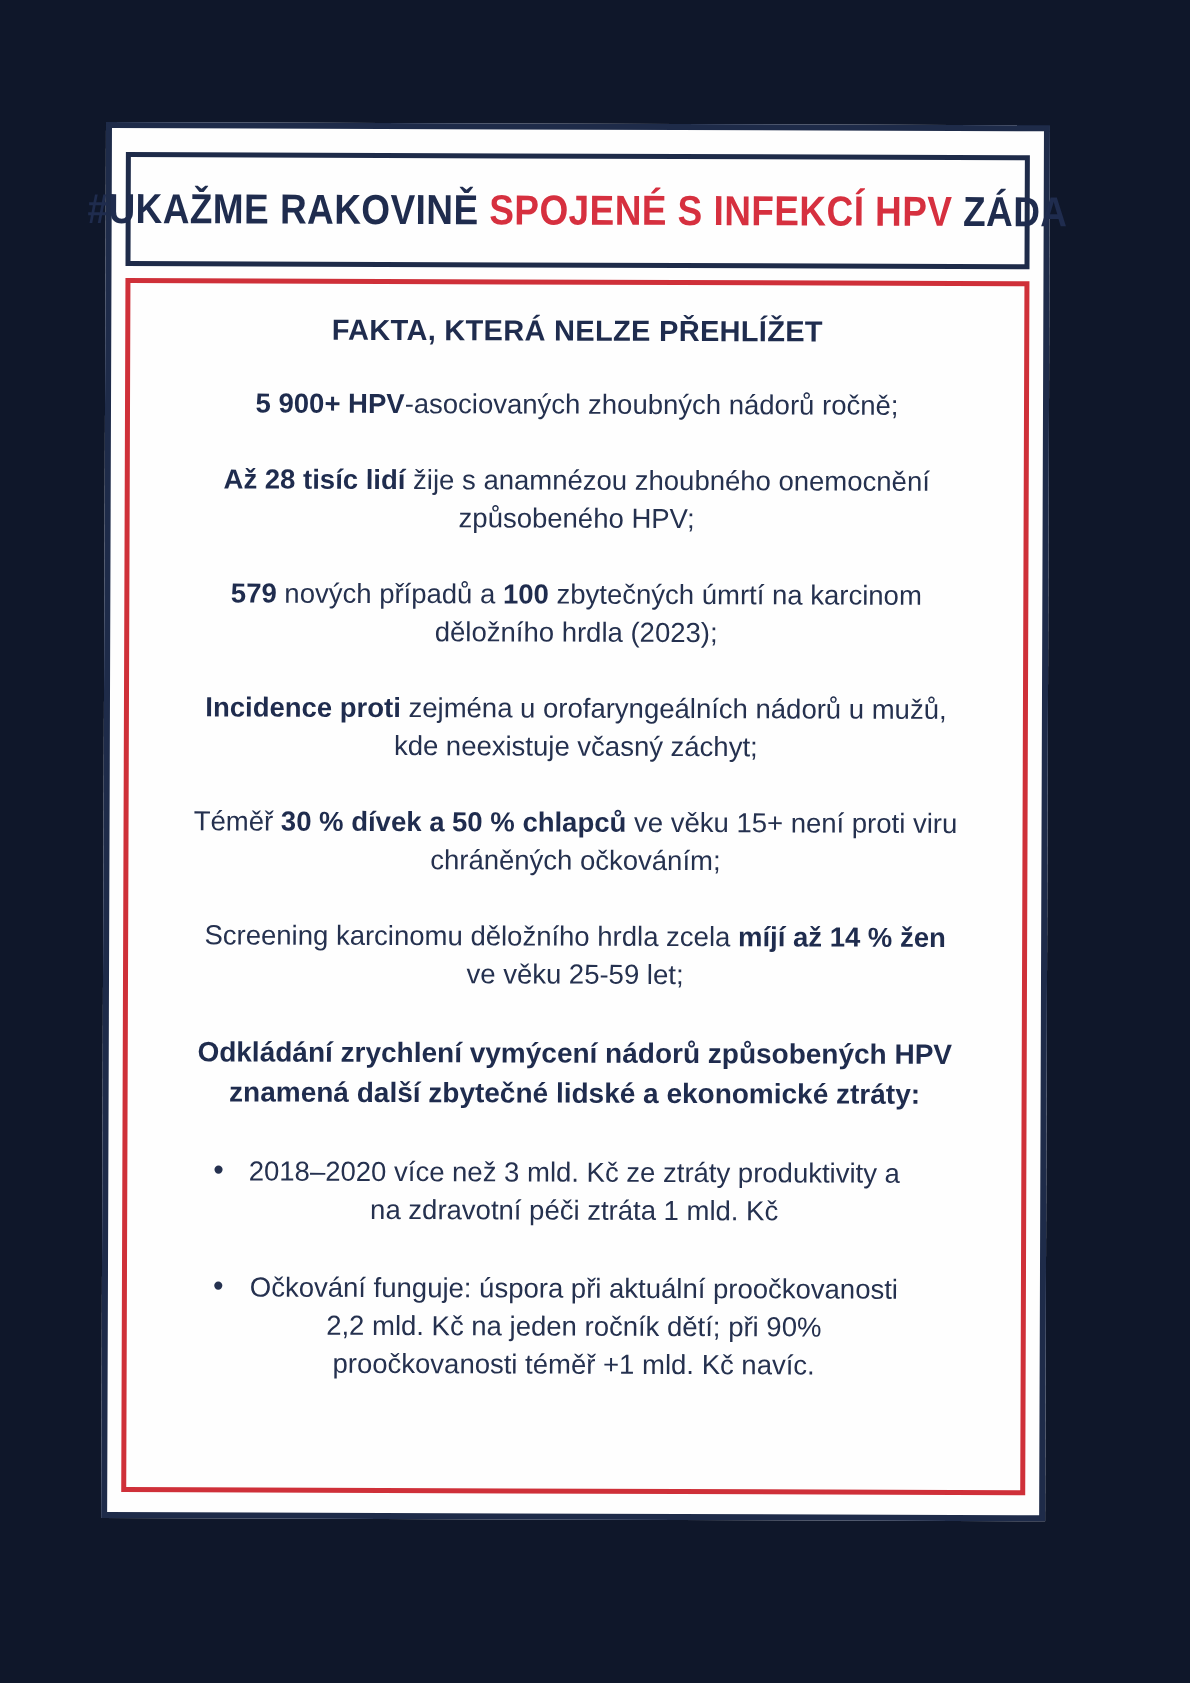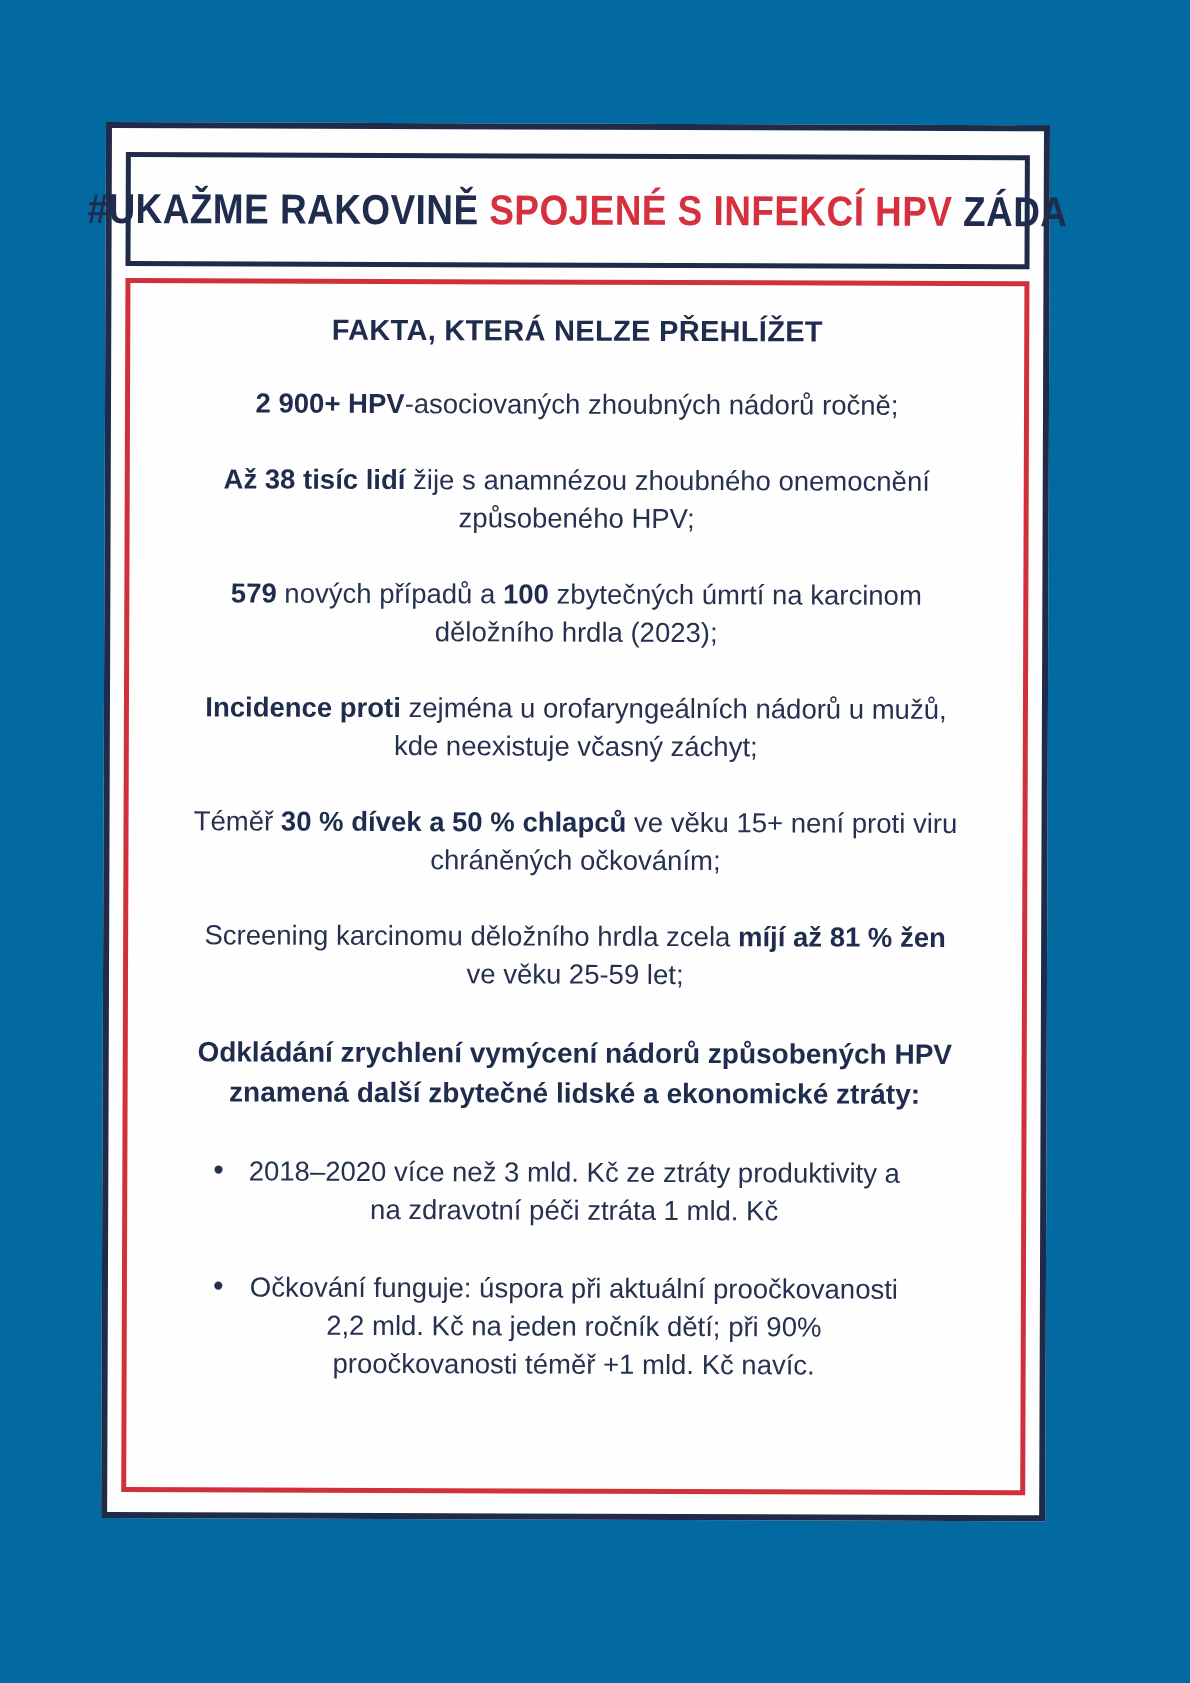--- a/index.html
+++ b/index.html
@@ -4,21 +4,21 @@
 <style>
   html, body {
     margin: 0;
     padding: 0;
     background: #ffffff;
   }
   .page {
     position: relative;
     width: 1190px;
     height: 1683px;
-    background: #0369a1;
+    background: #0f172a;
     overflow: hidden;
     font-family: "Liberation Sans", "DejaVu Sans", sans-serif;
     color: #222f50;
   }
   
   .outer-frame {
     position: absolute;
     left: 106px;
     top: 122px;
     width: 944px;
@@ -111,26 +111,26 @@
   <div class="outer-frame">
 
     <div class="title-box">
       <h1><span>#UKAŽME RAKOVINĚ </span><span class="red">SPOJENÉ S INFEKCÍ HPV</span><span> ZÁDA</span></h1>
     </div>
 
     <div class="facts-box">
       <h2 class="facts-heading">FAKTA, KTERÁ NELZE PŘEHLÍŽET</h2>
 
       <div id="facts-list">
-          <p class="fact"><strong>2 900+ HPV</strong>-asociovaných zhoubných nádorů ročně;</p>
-          <p class="fact"><strong>Až 38 tisíc lidí</strong> žije s anamnézou zhoubného onemocnění způsobeného HPV;</p>
+          <p class="fact"><strong>5 900+ HPV</strong>-asociovaných zhoubných nádorů ročně;</p>
+          <p class="fact"><strong>Až 28 tisíc lidí</strong> žije s anamnézou zhoubného onemocnění způsobeného HPV;</p>
           <p class="fact"><strong>579</strong> nových případů a <strong>100</strong> zbytečných úmrtí na karcinom děložního hrdla (2023);</p>
           <p class="fact"><strong>Incidence proti</strong> zejména u orofaryngeálních nádorů u mužů, kde neexistuje včasný záchyt;</p>
           <p class="fact">Téměř <strong>30 % dívek a 50 % chlapců</strong> ve věku 15+ není proti viru chráněných očkováním;</p>
-          <p class="fact">Screening karcinomu děložního hrdla zcela <strong>míjí až 81 % žen</strong> ve věku 25-59 let;</p>
+          <p class="fact">Screening karcinomu děložního hrdla zcela <strong>míjí až 14 % žen</strong> ve věku 25-59 let;</p>
         </div>
 
       <h3 class="losses-heading">Odkládání zrychlení vymýcení nádorů způsobených HPV znamená další zbytečné lidské a ekonomické ztráty:</h3>
 
       <div id="bullet-list">
           <div class="bullet-item">
             <span class="dot">•</span>
             <p>2018–2020 více než 3 mld. Kč ze ztráty produktivity a na zdravotní péči ztráta 1 mld. Kč</p>
           </div>
           <div class="bullet-item">

